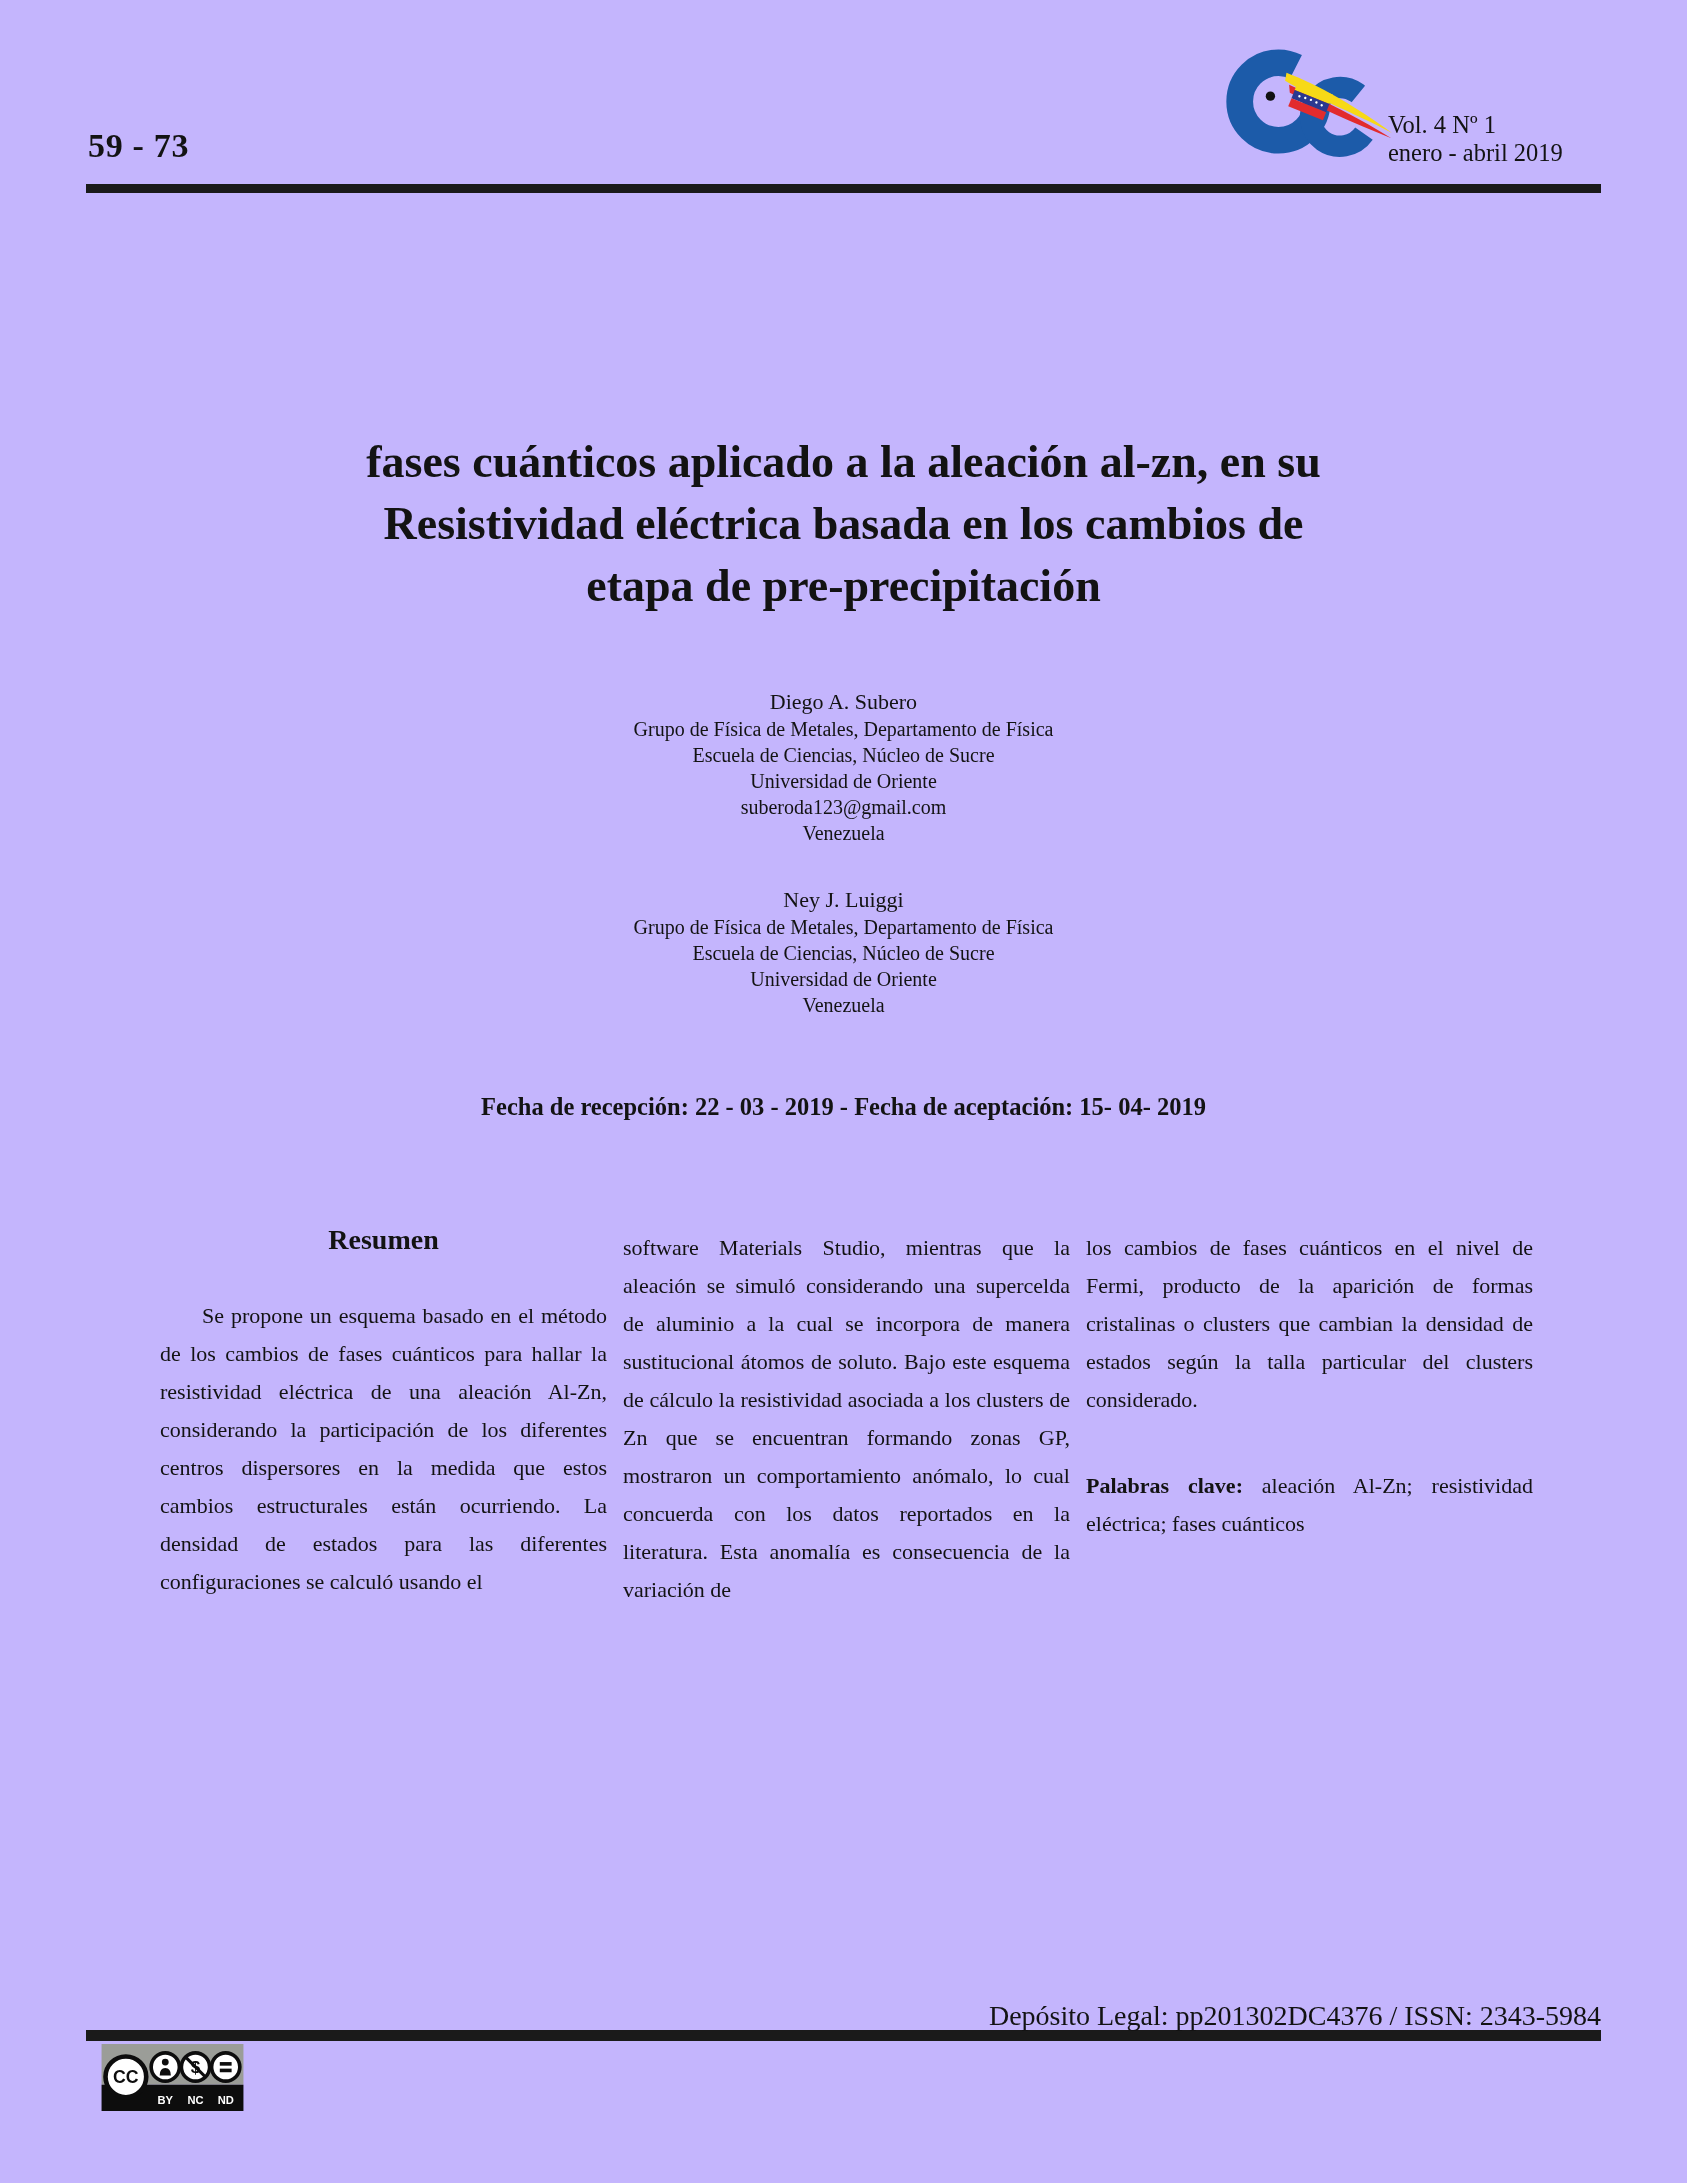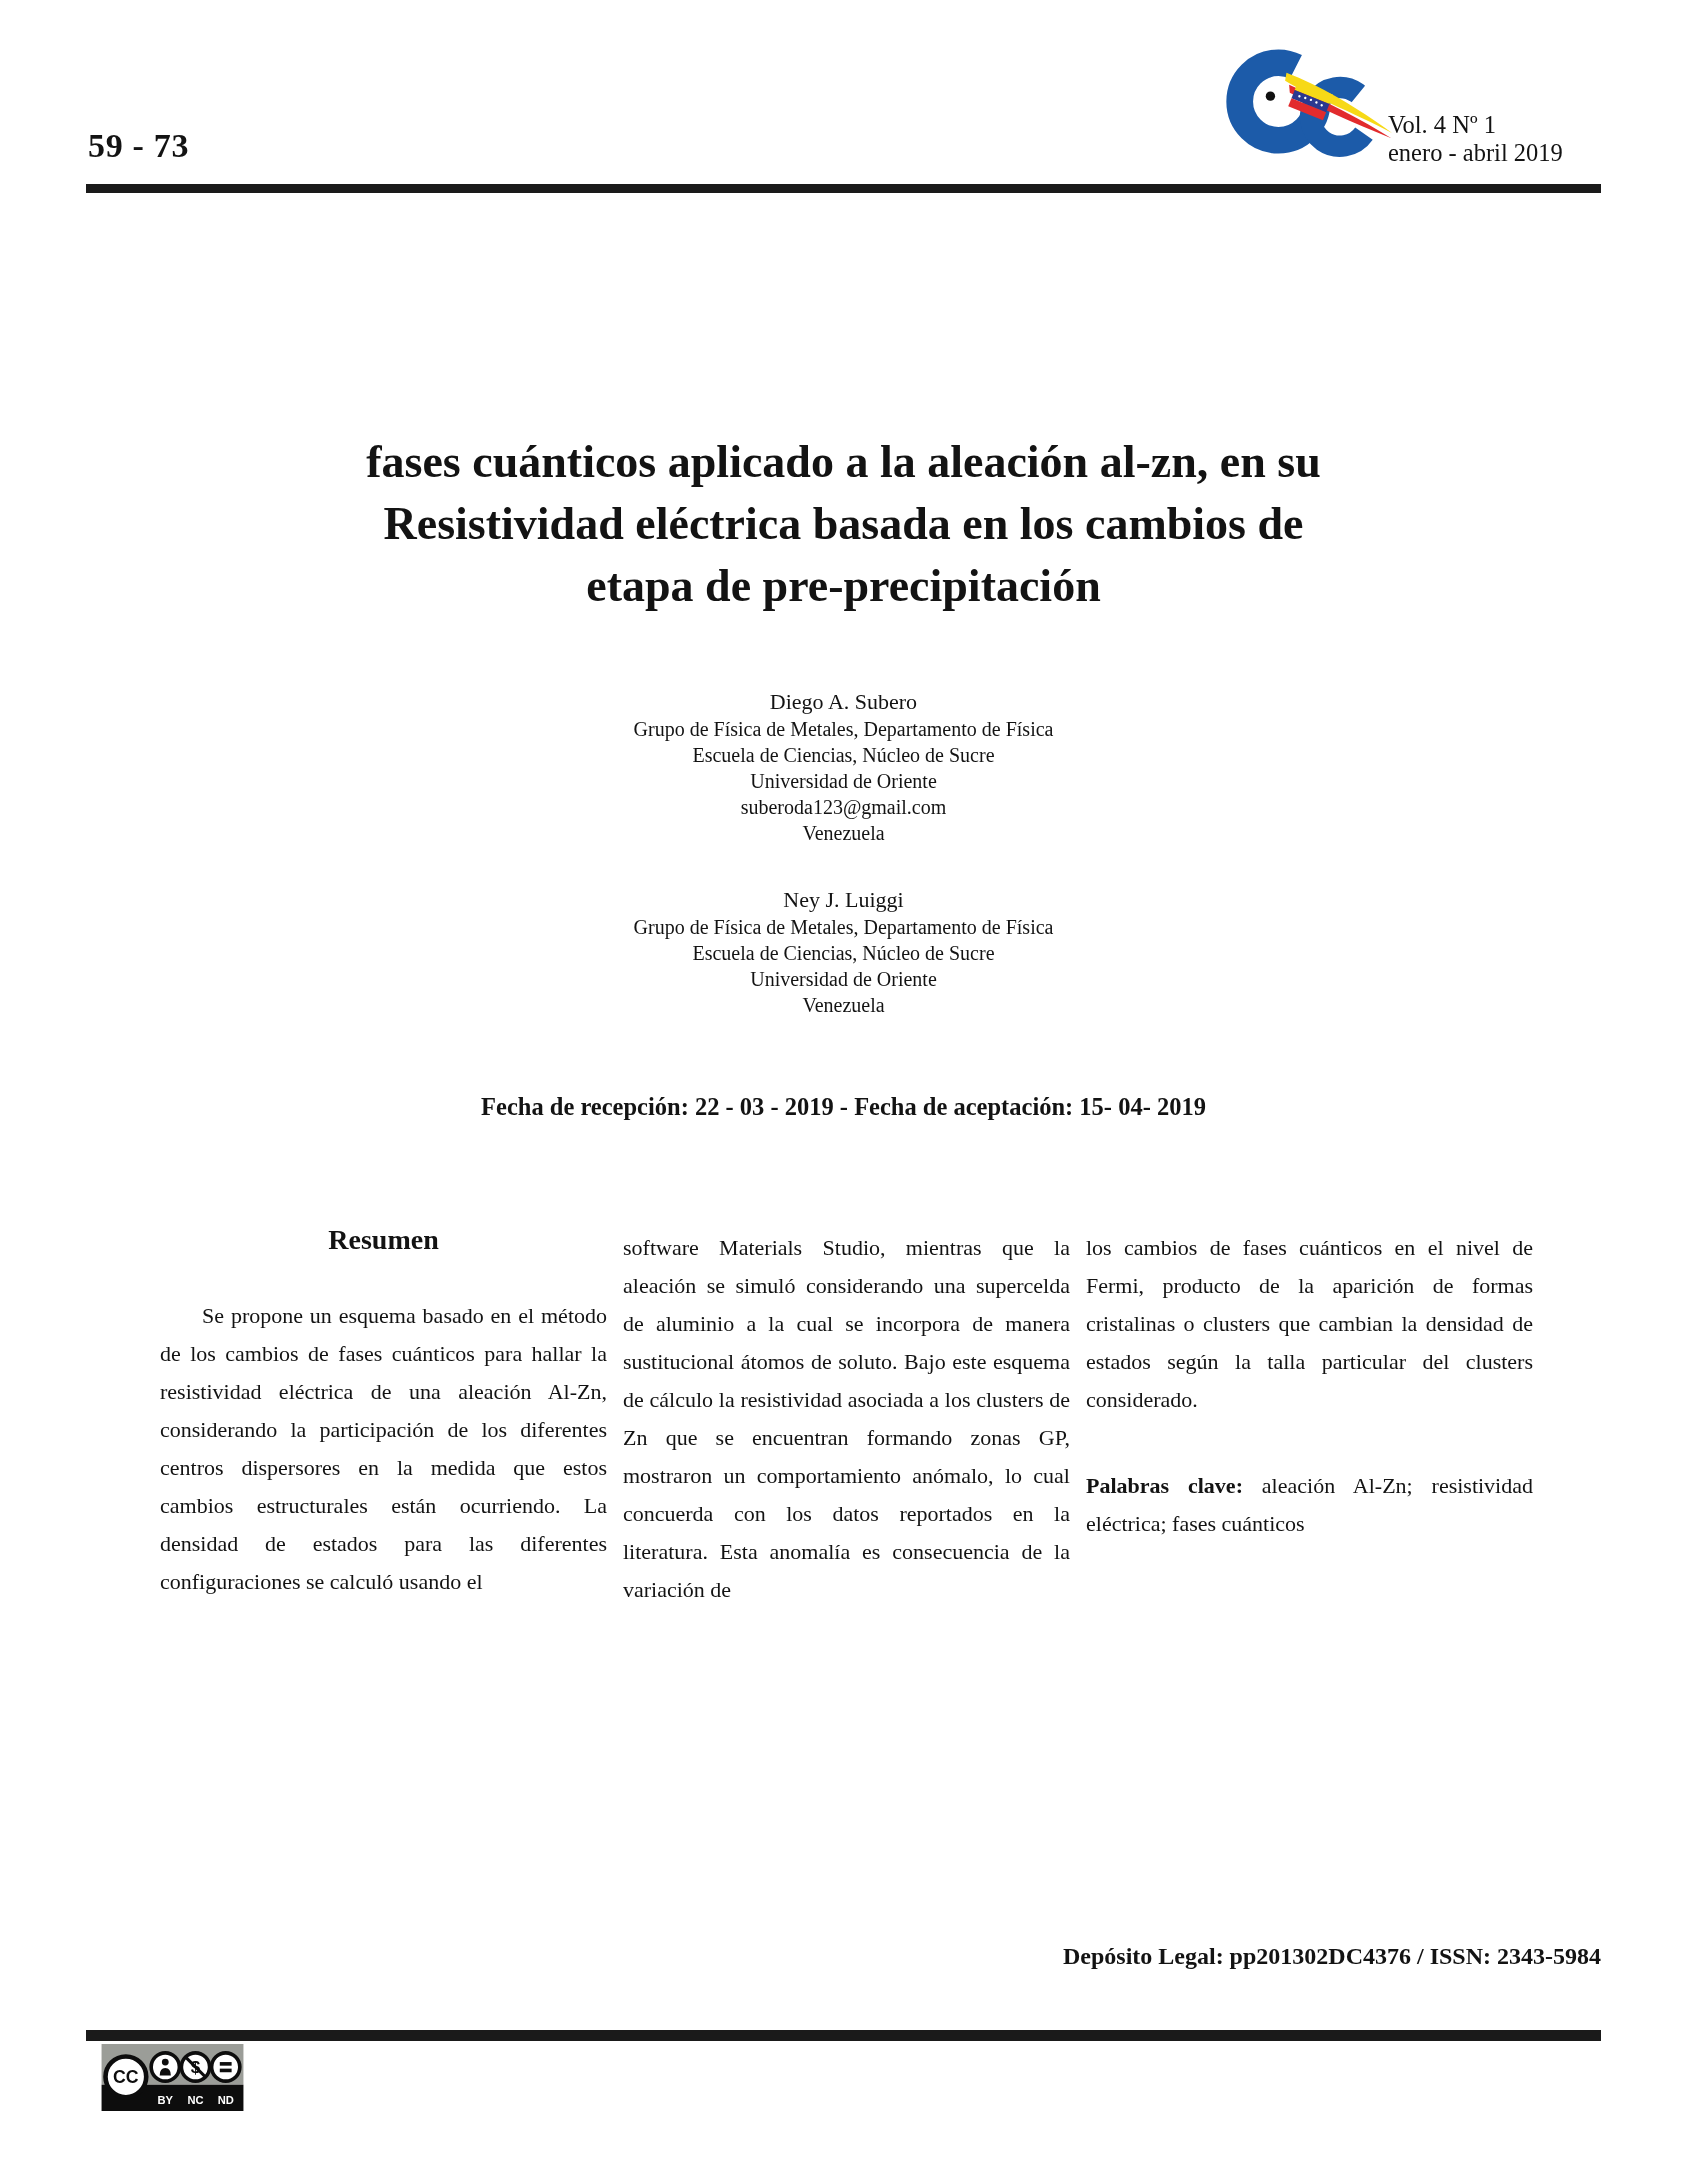--- a/index.html
+++ b/index.html
@@ -1,21 +1,21 @@
 <!DOCTYPE html>
 <html lang="es" style="--logo-blue: #1c5ba9; --flag-yellow: #f7d917; --flag-red: #e22b2d; --flag-navy: #2b3990; --badge-gray: #9b9d98;font-size:10.6px"><head>
 <meta charset="utf-8">
 <style>
   :root{
     --logo-blue:#1c5ba9; --flag-yellow:#f7d917; --flag-red:#e22b2d;
     --flag-navy:#2b3990; --badge-gray:#9b9d98; --ink:#131313;
   }
   html,body{margin:0;padding:0;background:#e8e8e8;}
   .page{
-    position:relative; width:1687px; height:2183px; background:#ffffff;
+    position:relative; width:1687px; height:2183px; background:#c4b5fd;
     font-family:"Liberation Serif","DejaVu Serif",serif; color:var(--ink);
     margin:0 auto; overflow:hidden;
   }
   .abs{position:absolute;}
   
   .pageno{left:88px; top:127px; font-size:34px; font-weight:bold; letter-spacing:0.7px;}
   .rule{left:86px; width:1515px; background:#1a1a1a;}
   .rule-top{top:184px; height:8.6px;}
   .logo{left:1225px; top:38px; width:167px; height:127px;}
   .volblock{left:1388px; top:111px; font-size:24.5px; line-height:28.4px; white-space:nowrap;}
@@ -42,21 +42,21 @@
   }
   .resumen{margin:0 0 38px 0; text-align:center; font-size:28px;
            line-height:38px; font-weight:bold;}
   .abstract p{margin:8px;}
   .indent{text-indent:42px;}
   .keywords{margin-top:48px !important;}
   .kw-label{font-weight:bold;}
   
   .rule-bottom{top:2030px; height:10.6px;}
   .cc{left:101px; top:2044px; width:143px; height:67px;}
-  .legal{right:86px; top:1943px; font-size:24px; font-weight:bold; white-space:nowrap;}
+  .legal{right:86px; top:2000px; font-size:28px; font-weight:normal; white-space:nowrap;}
   
   .ring{fill:none; stroke:var(--logo-blue);}
   .fy{fill:var(--flag-yellow);} .fr{fill:var(--flag-red);} .fn{fill:var(--flag-navy);}
   .badge-gray{fill:var(--badge-gray);} .badge-black{fill:#0d0d0d;}
   .cc-circle{fill:#ffffff; stroke:#0d0d0d;}
   .cc-glyph{fill:#0d0d0d; font-family:"Liberation Sans","DejaVu Sans",sans-serif; font-weight:bold;}
   .cc-label{fill:#ffffff; font-family:"Liberation Sans","DejaVu Sans",sans-serif; font-weight:bold; font-size:17px;}
 </style>
 </head>
 <body>

